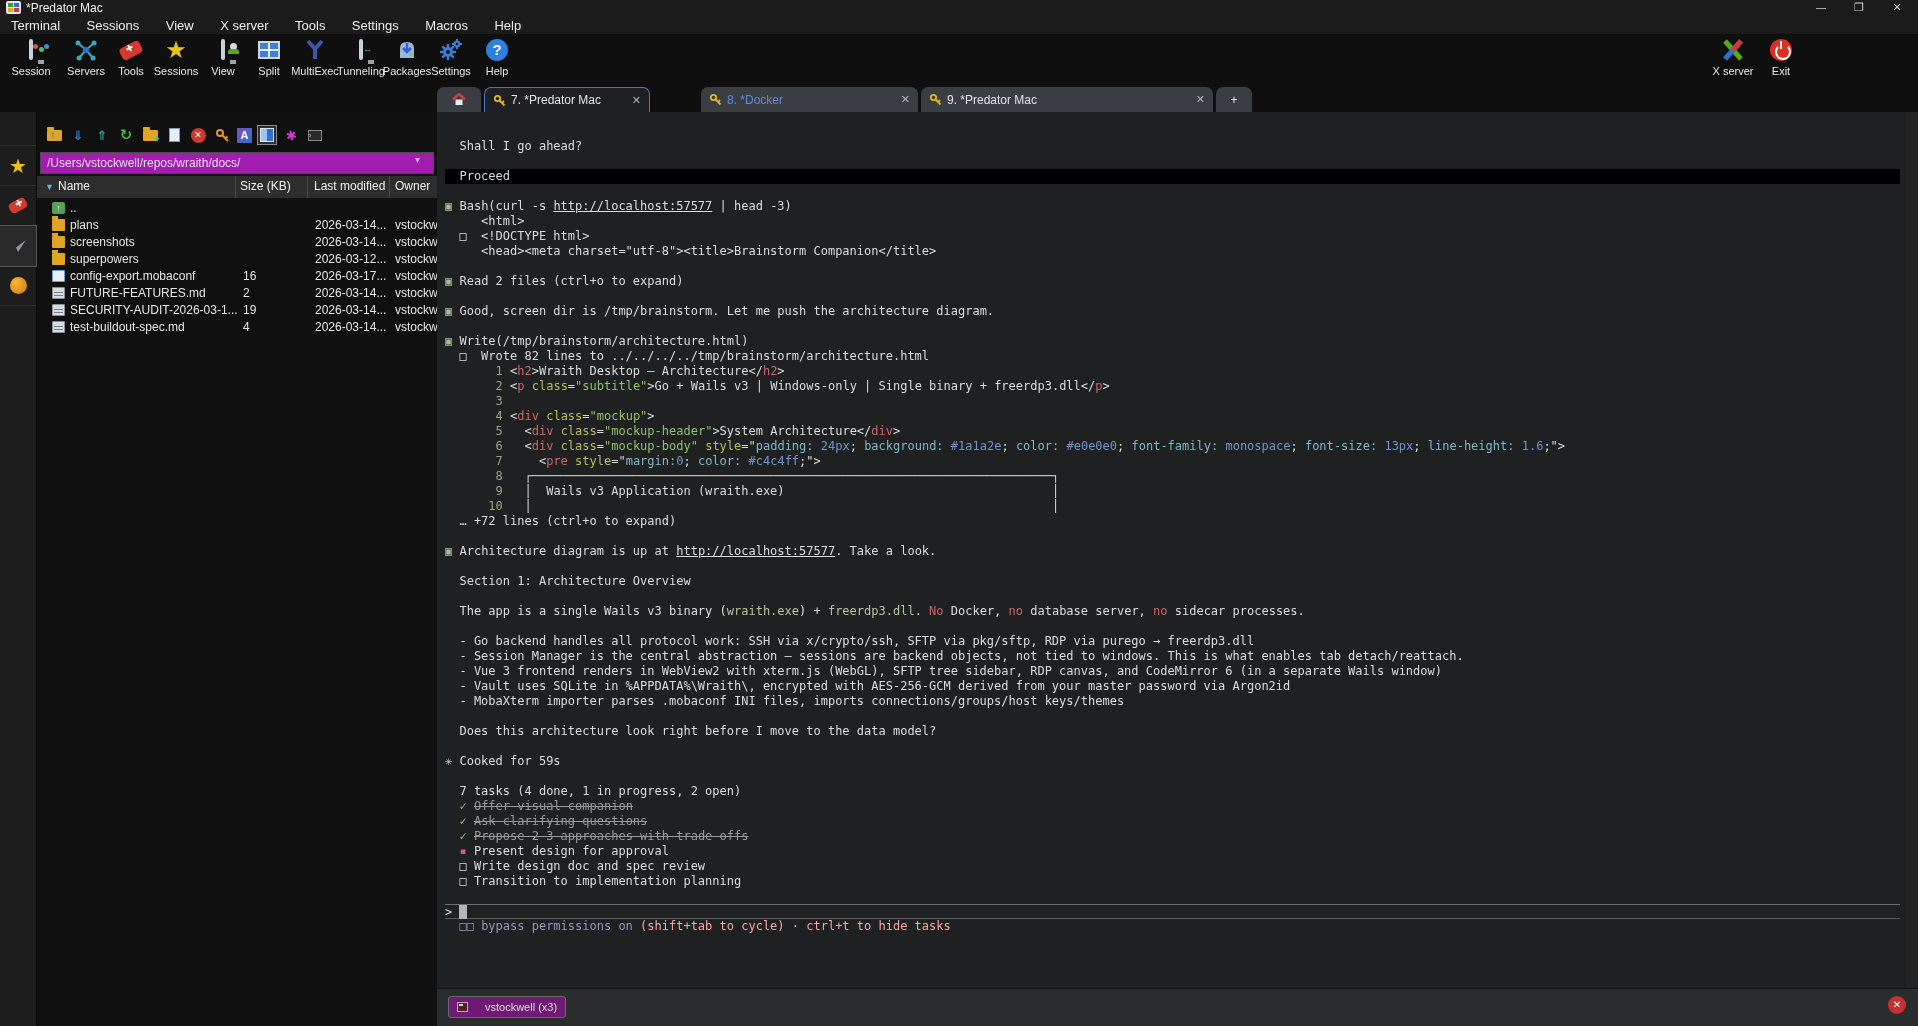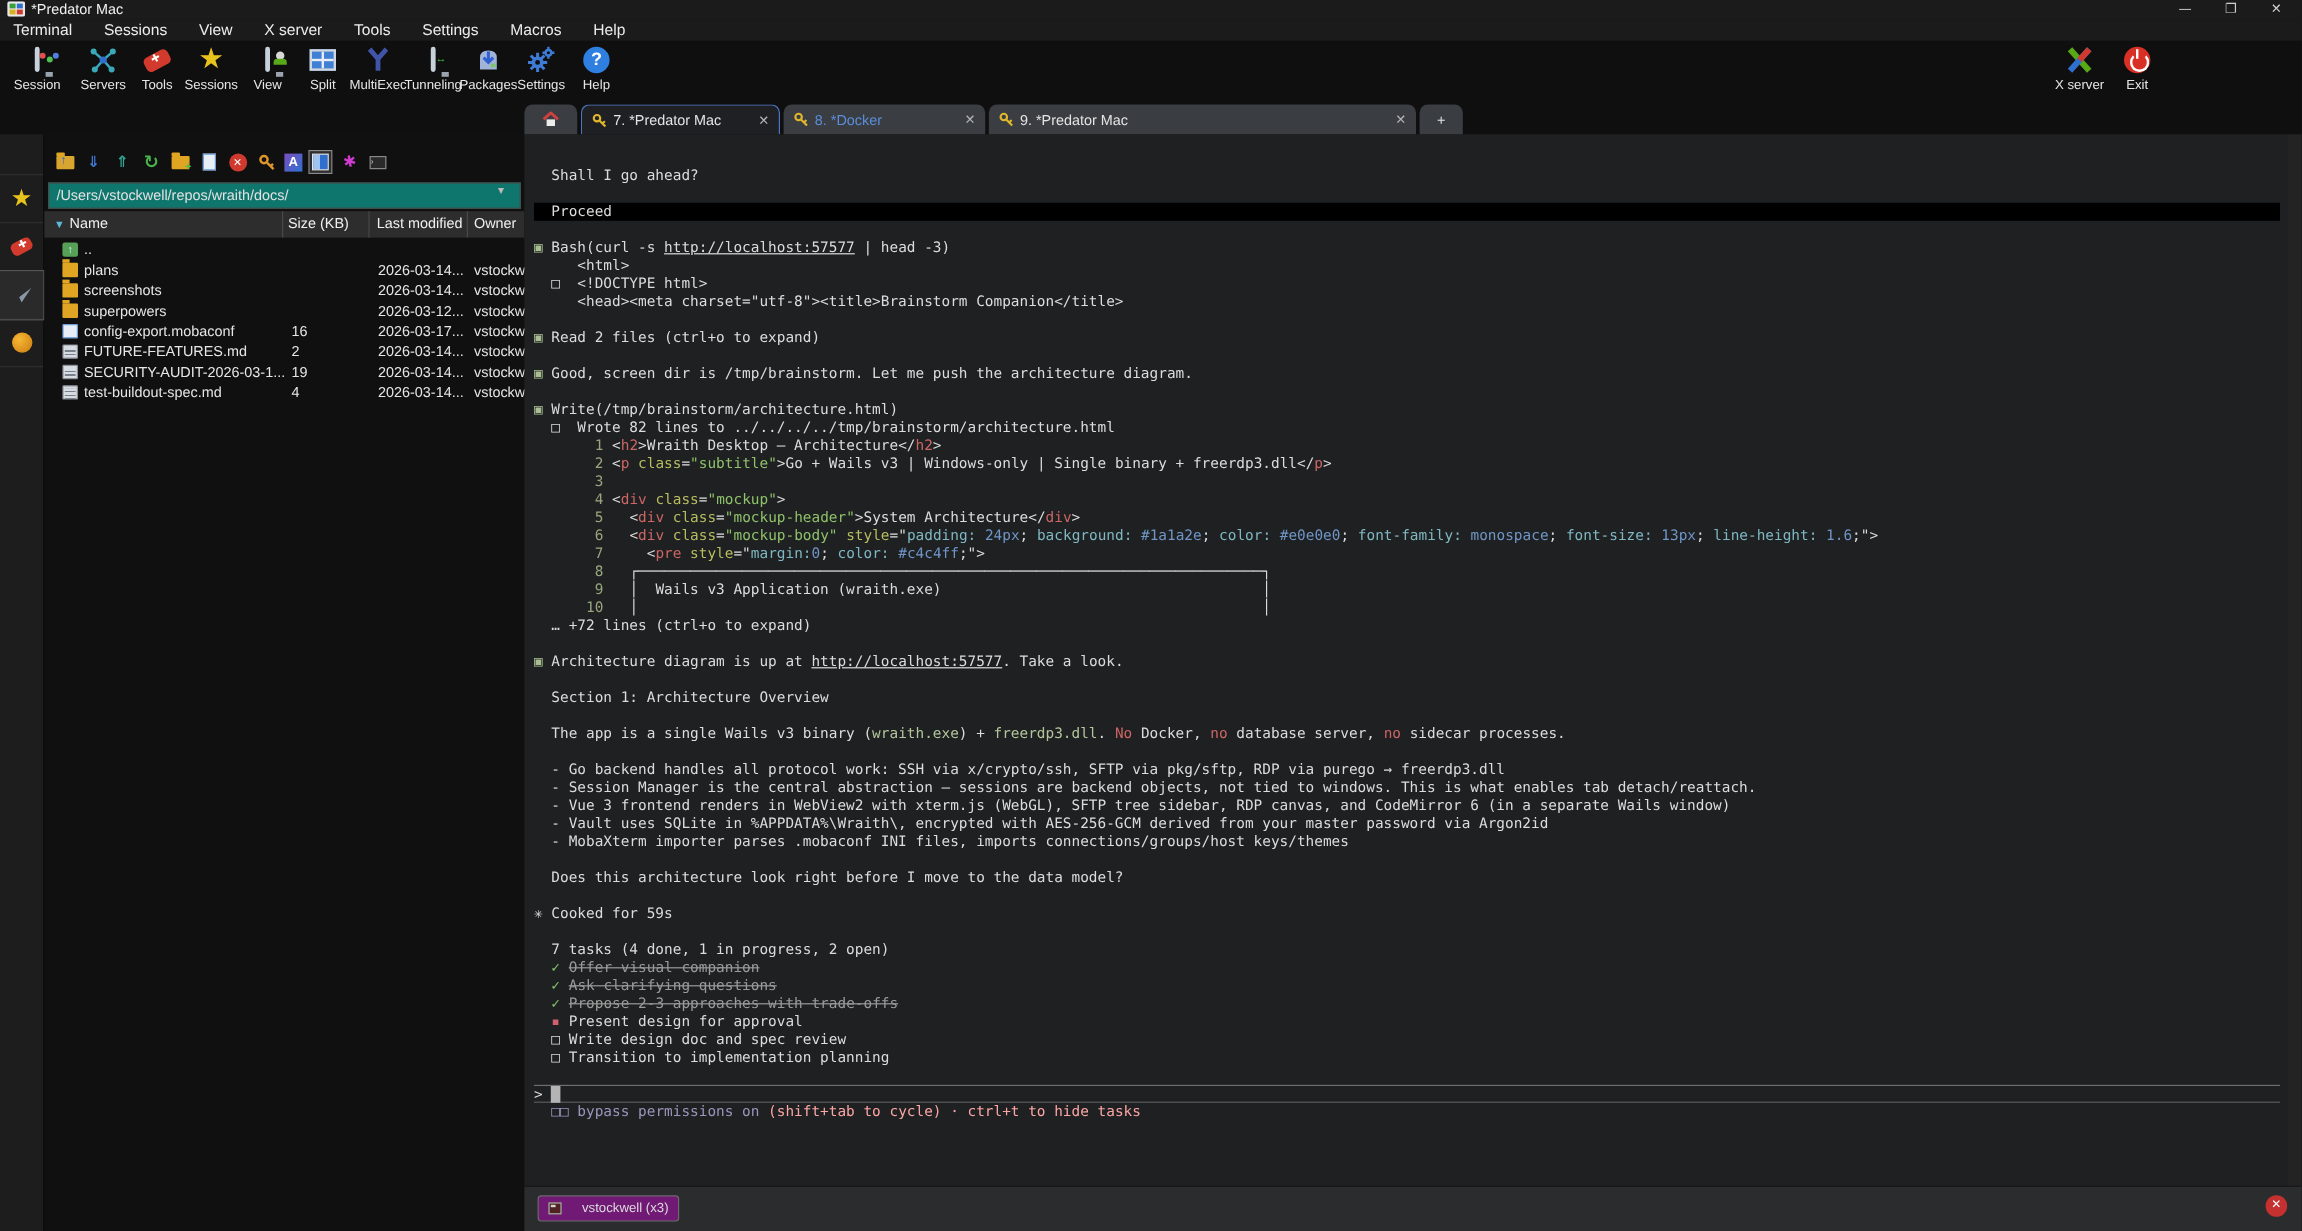--- a/index.html
+++ b/index.html
@@ -54,21 +54,21 @@
   .plane-box { background:#2a2a2a; outline:1px solid #555; }
   .globe { width:17px; height:17px; border-radius:50%; background:radial-gradient(circle at 35% 35%, #f7b733, #c97a10); }
 
   #sidepanel { position:absolute; left:37px; top:112px; width:400px; height:914px; background:#101010; }
   #sftp-toolbar { position:absolute; left:0; top:8px; width:400px; height:30px; display:flex; gap:6px; padding-left:8px; align-items:center; }
   .si { width:18px; height:18px; display:flex; align-items:center; justify-content:center; font-size:13px; font-weight:bold; }
   .si-sel { outline:1px solid #8a8a8a; background:#2e2e2e; }
   .pane2 { width:14px; height:14px; background:linear-gradient(90deg,#9fc3f0 0 6px,#2f6fd0 6px); border:1px solid #dfe6ef; }
   .folder { width:15px; height:11px; background:#e0a522; border-radius:1px; position:relative; }
   .folder:before { content:""; position:absolute; left:0; top:-3px; width:7px; height:3px; background:#e0a522; border-radius:1px 1px 0 0; }
-  #path-bar { position:absolute; left:3px; top:40px; width:394px; height:22px; background:#0f766e; border:1px solid #4a4a4a;
+  #path-bar { position:absolute; left:3px; top:40px; width:394px; height:22px; background:#a21caf; border:1px solid #4a4a4a;
     color:#e2e2e2; font-size:12px; padding-left:6px; }
   #path-dd { position:absolute; left:378px; top:42px; color:#bbb; font-size:10px; }
 
   #ftable-head { position:absolute; left:0; top:64px; width:400px; height:22px; background:#2d2d2d; font-size:12px; color:#f0f0f0; }
   .hcell { position:absolute; top:3px; }
   .hsep { position:absolute; top:0; width:1px; height:22px; background:#484848; }
   #file-rows { position:absolute; left:0; top:88px; width:400px; }
   .frow { position:relative; height:17px; font-size:12px; color:#e6e6e6; }
   .frow span { position:absolute; top:1px; white-space:nowrap; }
   .ficon { left:15px; top:2px !important; width:13px; height:12px; display:inline-block; }
@@ -255,29 +255,29 @@
         </svg>
     </div>
     <div class="tab active" style="width:166px;">
       <svg width="13" height="13">
           <circle cx="4.5" cy="4.5" r="2.7" fill="none" stroke="#e0b62a" stroke-width="1.8"></circle>
           <path d="M6.5 6.5 L11.5 11.5 M9 9 L11 7" stroke="#e0b62a" stroke-width="1.8"></path>
         </svg>
       <span>7. *Predator Mac</span>
       <span class="x">✕</span>
     </div>
-    <div class="tab" style="width:168px;">
+    <div class="tab" style="width:217px;margin-left:48px;">
       <svg width="13" height="13">
           <circle cx="4.5" cy="4.5" r="2.7" fill="none" stroke="#e0b62a" stroke-width="1.8"></circle>
           <path d="M6.5 6.5 L11.5 11.5 M9 9 L11 7" stroke="#e0b62a" stroke-width="1.8"></path>
         </svg>
       <span class="tab-blue">8. *Docker</span>
       <span class="x">✕</span>
     </div>
-    <div class="tab" style="width:356px;">
+    <div class="tab" style="width:292px;">
       <svg width="13" height="13">
           <circle cx="4.5" cy="4.5" r="2.7" fill="none" stroke="#e0b62a" stroke-width="1.8"></circle>
           <path d="M6.5 6.5 L11.5 11.5 M9 9 L11 7" stroke="#e0b62a" stroke-width="1.8"></path>
         </svg>
       <span>9. *Predator Mac</span>
       <span class="x">✕</span>
     </div>
     <div class="tab" style="width:36px;justify-content:center;">
       <span>+</span>
     </div>

